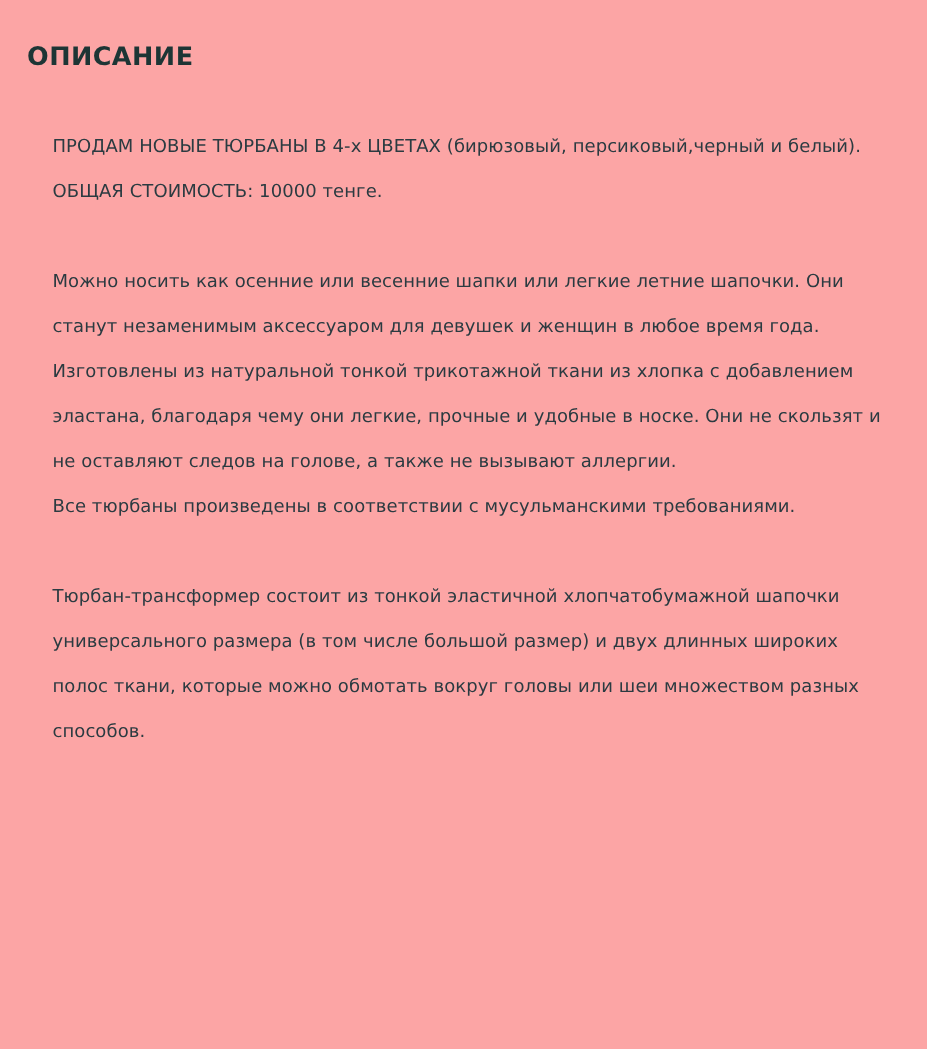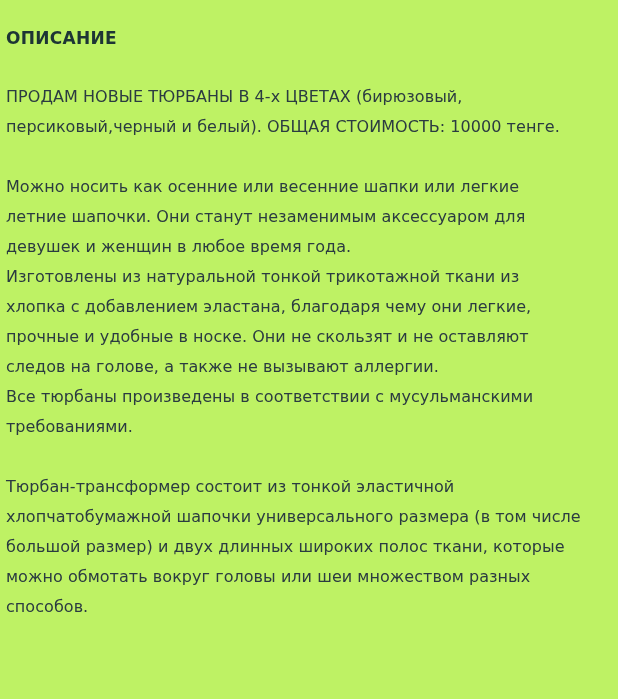--- a/index.html
+++ b/index.html
@@ -13,42 +13,43 @@
     height: 699px;
     overflow: hidden;
     font-family: "DejaVu Sans", "Liberation Sans", sans-serif;
     -webkit-font-smoothing: antialiased;
   }
 
   .description-panel {
     box-sizing: border-box;
     width: 618px;
     height: 699px;
-    background: #bef264;
-    padding: 26px 22px 0 6px;
+    background: #fca5a5;
+    padding: 26px 22px 0 18px;
   }
 
   .section-title {
     margin: 0 0 0 0;
     font-size: 17px;
     font-weight: 700;
     letter-spacing: 0.3px;
     color: #1d3535;
     line-height: 24px;
   }
 
   .body-block {
-    font-size: 16px;
+    font-size: 12px;
     font-weight: 400;
     color: #2b3b41;
     line-height: 30px;
     letter-spacing: 0.05px;
     max-width: 578px;
     white-space: pre-wrap;
     word-wrap: break-word;
+    margin-left: 17px;
   }
 
   .para-gap-1 { margin-top: 32px; }
   .para-gap-2 { margin-top: 30px; }
   .para-gap-3 { margin-top: 30px; }
 </style>
 </head>
 <body>
 
 <div class="description-panel">

